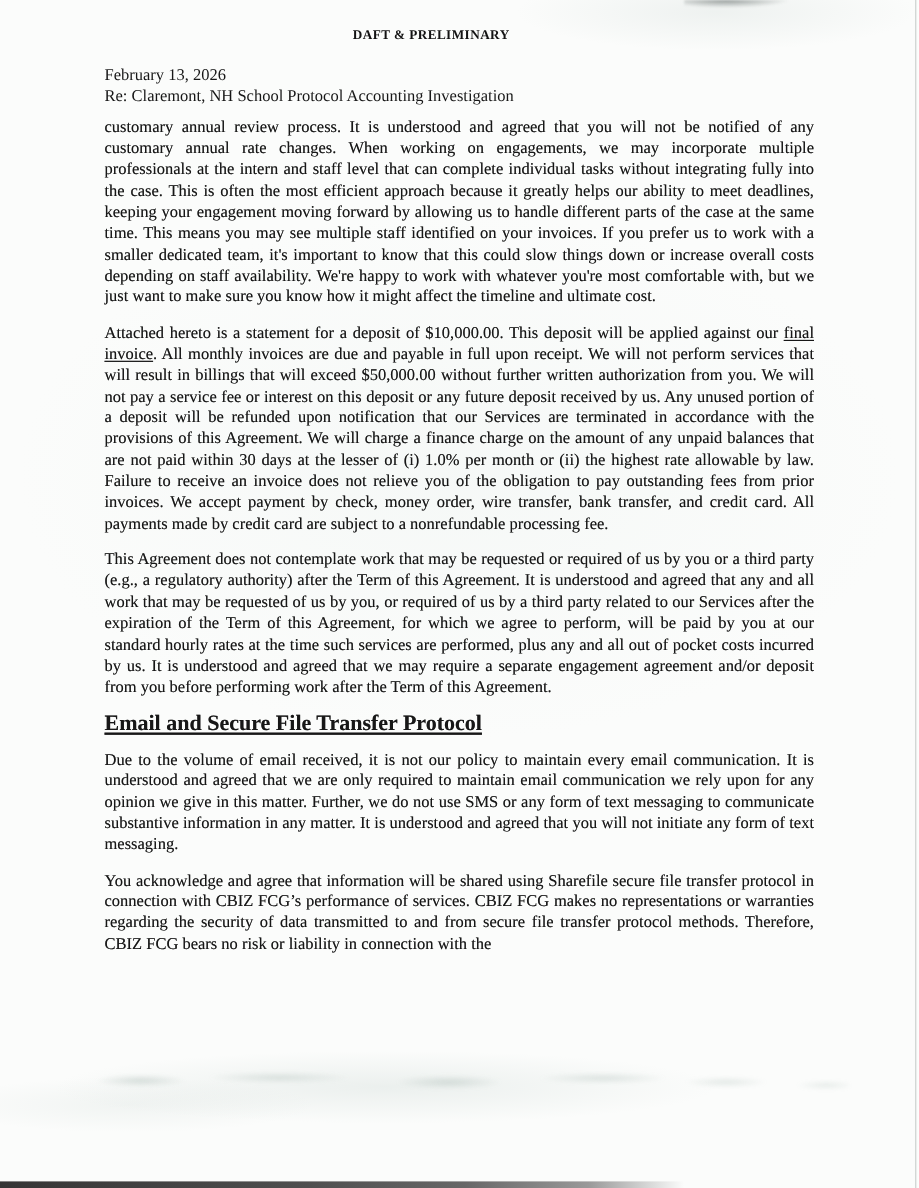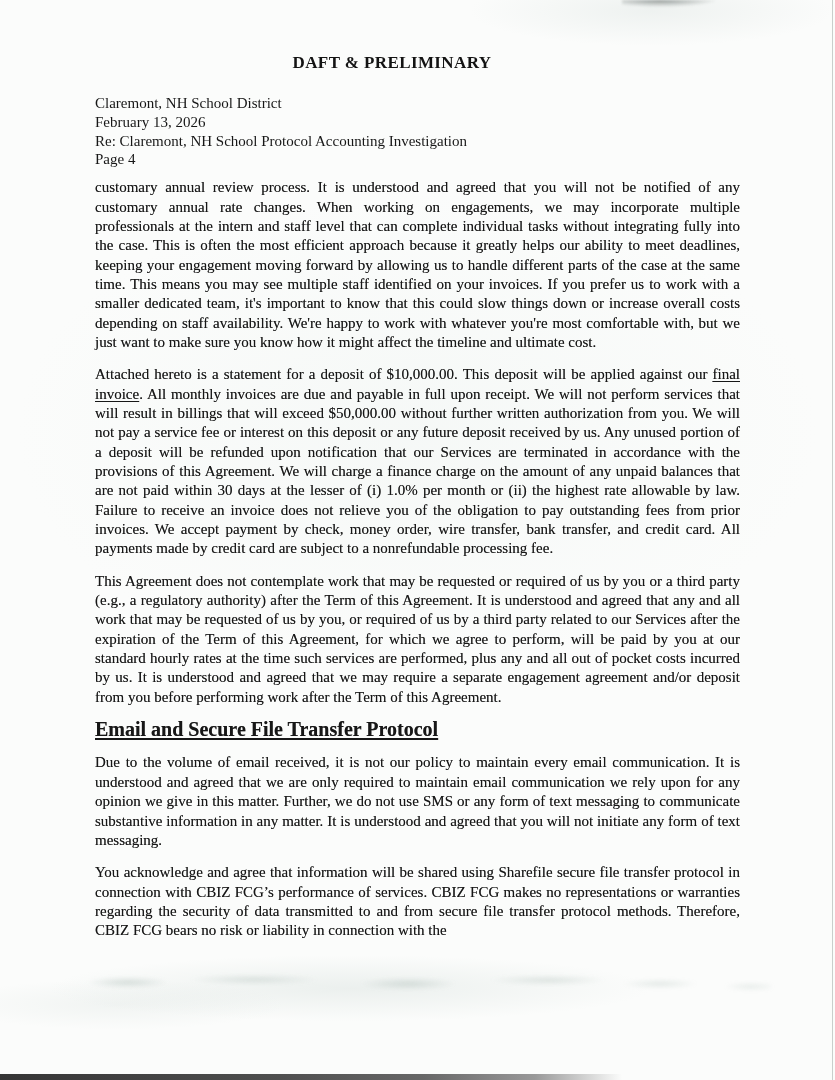--- a/index.html
+++ b/index.html
@@ -15,24 +15,24 @@
     background:
       radial-gradient(ellipse 260px 50px at 78% 1%, rgba(186,200,196,0.20), transparent 70%),
       radial-gradient(ellipse 420px 46px at 42% 91.5%, rgba(172,190,184,0.20), transparent 72%),
       radial-gradient(ellipse 240px 36px at 14% 93%, rgba(178,194,188,0.14), transparent 70%),
       radial-gradient(ellipse 500px 300px at 50% 40%, rgba(242,246,244,0.6), transparent 80%),
       #fbfcfb;
   }
 
   .watermark {
     width: 784px;
-    padding-top: 53px;
+    padding-top: 24px;
     text-align: center;
     font-weight: 700;
-    font-size: 17px;
+    font-size: 12px;
     letter-spacing: 0.4px;
     color: #131313;
   }
 
   .letterhead {
     margin: 21px 0 0 95px;
     font-size: 15px;
     line-height: 18.8px;
   }
 
@@ -99,24 +99,22 @@
   }
 </style>
 </head>
 <body>
 
 <div class="page">
 
   <div class="watermark">DAFT &amp; PRELIMINARY</div>
 
   <div class="letterhead">
-    <div>Claremont, NH School District</div>
     <div>February 13, 2026</div>
     <div>Re: Claremont, NH School Protocol Accounting Investigation</div>
-    <div>Page 4</div>
   </div>
 
   <div class="content">
 
     <p>customary annual review process. It is understood and agreed that you will not be notified of any customary annual rate changes. When working on engagements, we may incorporate multiple professionals at the intern and staff level that can complete individual tasks without integrating fully into the case. This is often the most efficient approach because it greatly helps our ability to meet deadlines, keeping your engagement moving forward by allowing us to handle different parts of the case at the same time. This means you may see multiple staff identified on your invoices. If you prefer us to work with a smaller dedicated team, it's important to know that this could slow things down or increase overall costs depending on staff availability. We're happy to work with whatever you're most comfortable with, but we just want to make sure you know how it might affect the timeline and ultimate cost.</p>
 
     <p><span>Attached hereto is a statement for a deposit of $10,000.00. This deposit will be applied against our </span><span class="u">final invoice</span><span>. All monthly invoices are due and payable in full upon receipt. We will not perform services that will result in billings that will exceed $50,000.00 without further written authorization from you. We will not pay a service fee or interest on this deposit or any future deposit received by us. Any unused portion of a deposit will be refunded upon notification that our Services are terminated in accordance with the provisions of this Agreement. We will charge a finance charge on the amount of any unpaid balances that are not paid within 30 days at the lesser of (i) 1.0% per month or (ii) the highest rate allowable by law. Failure to receive an invoice does not relieve you of the obligation to pay outstanding fees from prior invoices. We accept payment by check, money order, wire transfer, bank transfer, and credit card. All payments made by credit card are subject to a nonrefundable processing fee.</span></p>
 
     <p>This Agreement does not contemplate work that may be requested or required of us by you or a third party (e.g., a regulatory authority) after the Term of this Agreement. It is understood and agreed that any and all work that may be requested of us by you, or required of us by a third party related to our Services after the expiration of the Term of this Agreement, for which we agree to perform, will be paid by you at our standard hourly rates at the time such services are performed, plus any and all out of pocket costs incurred by us. It is understood and agreed that we may require a separate engagement agreement and/or deposit from you before performing work after the Term of this Agreement.</p>
 

